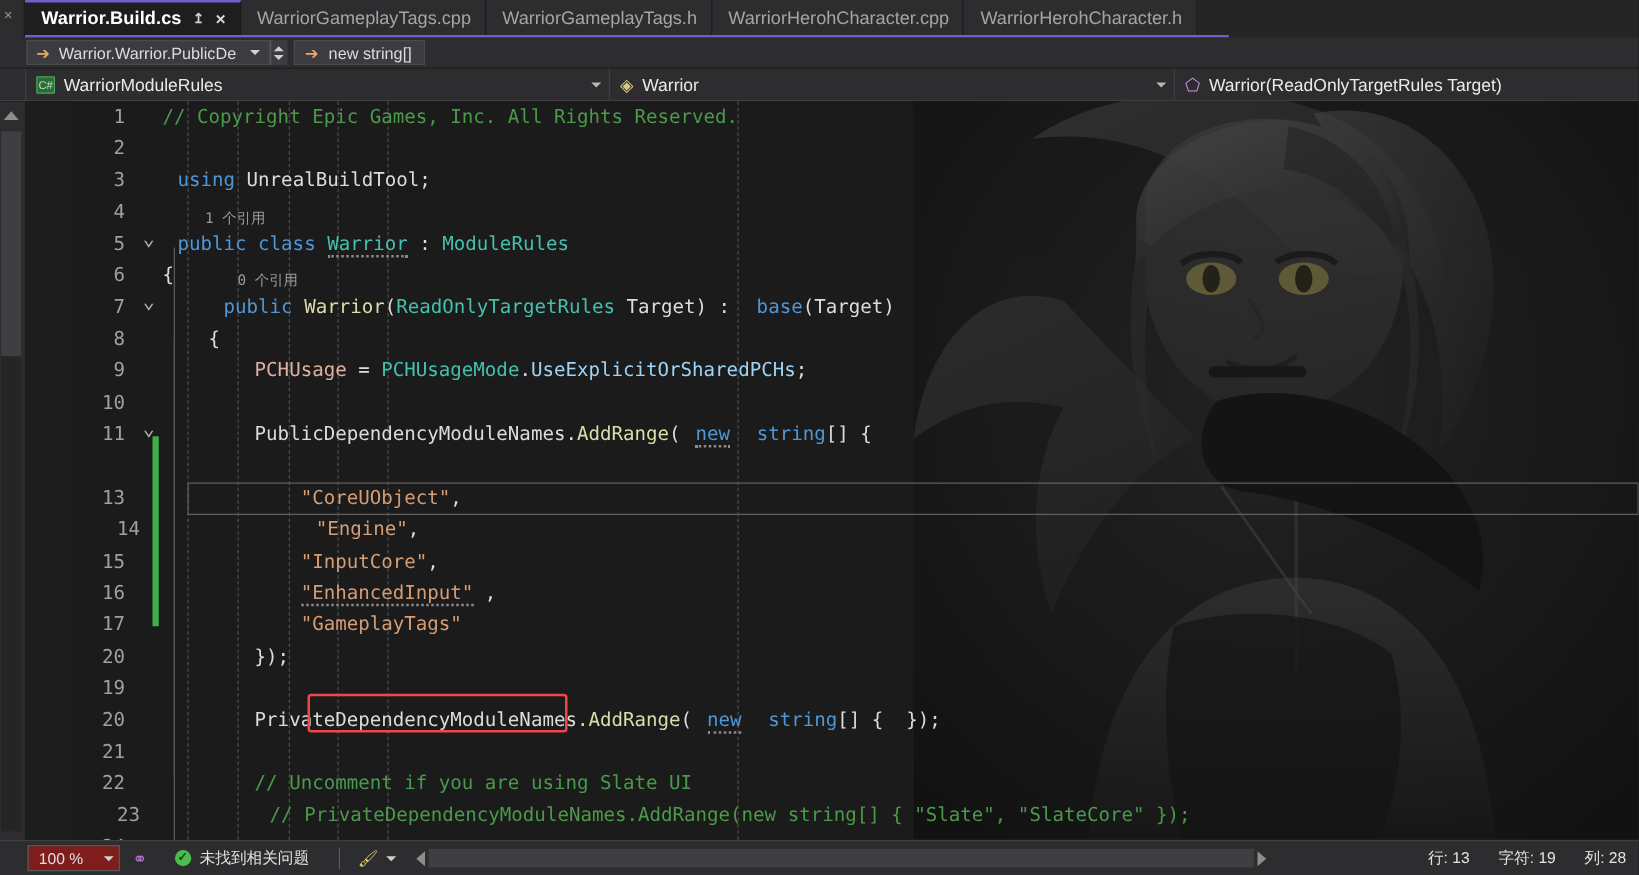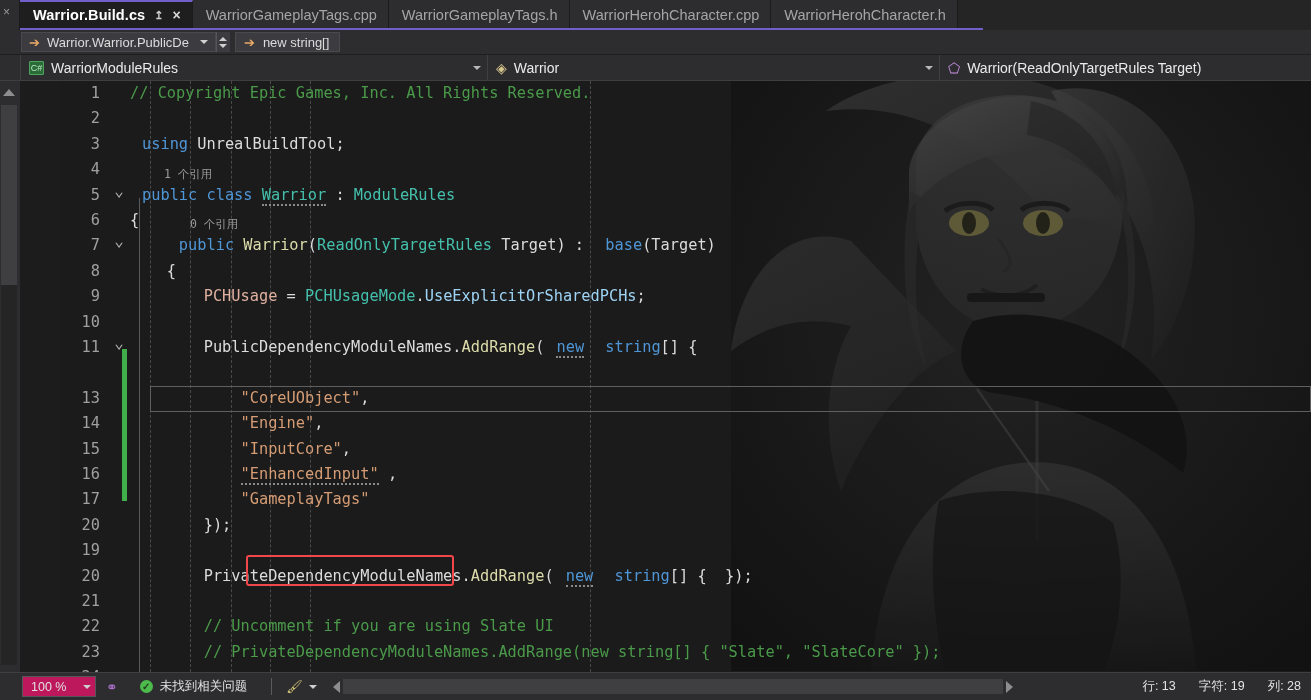--- a/index.html
+++ b/index.html
@@ -215,21 +215,21 @@
   .c-punc   { color:#dcdcdc; }
   .u-squig  { border-bottom:2px dotted #8a8a8a; }
 
   
   .statusbar{
     position:absolute; left:0; top:672px; width:1311px; height:28px;
     background:#2d2d30; display:flex; align-items:center;
     border-top:1px solid #3f3f41;
   }
   .sb-zoom{
-    margin-left:22px; width:74px; height:21px; background:#be185d;
+    margin-left:22px; width:74px; height:21px; background:#7f1d1d;
     border:1px solid #56565a; display:flex; align-items:center;
     padding:0 4px 0 8px; color:#e0e0e0; font-size:12.5px; gap:6px;
   }
   .sb-zoom .zcaret{
     margin-left:auto; width:0;height:0;border-left:4px solid transparent;
     border-right:4px solid transparent;border-top:4px solid #cfcfcf;
   }
   .sb-icon-magic{ margin-left:10px; font-size:14px; color:#b072d0; line-height:1; }
   .sb-ok{
     margin-left:22px; display:flex; align-items:center; gap:7px;
@@ -470,21 +470,21 @@
         <div class="ln" style="top: 254px;">
           <div class="lnum">11</div>
           <div class="fold"><span class="chev" style="font-size: 16px; position: relative; top: -4px;">⌄</span></div>
           <div class="codetext"><span class="c-plain">        PublicDependencyModuleNames</span><span class="c-punc">.</span><span class="c-method">AddRange</span><span class="c-punc">(</span><span class="c-keyword u-squig">new</span><span class="c-punc"> </span><span class="c-keyword">string</span><span class="c-punc">[] {</span></div>
         </div>
         <div class="ln" style="top: 304.8px;">
           <div class="lnum">13</div>
           <div class="fold"></div>
           <div class="codetext"><span class="c-punc">            </span><span class="c-string">"CoreUObject"</span><span class="c-punc">,</span></div>
         </div>
-        <div class="ln" style="top: 330.2px;">
+        <div class="ln" style="top: 330.2px; padding-left: 12px;">
           <div class="lnum">14</div>
           <div class="fold"></div>
           <div class="codetext"><span class="c-punc">            </span><span class="c-string">"Engine"</span><span class="c-punc">,</span></div>
         </div>
         <div class="ln" style="top: 355.6px;">
           <div class="lnum">15</div>
           <div class="fold"></div>
           <div class="codetext"><span class="c-punc">            </span><span class="c-string">"InputCore"</span><span class="c-punc">,</span></div>
         </div>
         <div class="ln" style="top: 381px;">
@@ -515,21 +515,21 @@
         <div class="ln" style="top: 508px;">
           <div class="lnum">21</div>
           <div class="fold"></div>
           <div class="codetext"></div>
         </div>
         <div class="ln" style="top: 533.4px;">
           <div class="lnum">22</div>
           <div class="fold"></div>
           <div class="codetext"><span class="c-comment">        // Uncomment if you are using Slate UI</span></div>
         </div>
-        <div class="ln" style="top: 558.8px;">
+        <div class="ln" style="top: 558.8px; padding-left: 12px;">
           <div class="lnum">23</div>
           <div class="fold"></div>
           <div class="codetext"><span class="c-comment">        // PrivateDependencyModuleNames.AddRange(new string[] { "Slate", "SlateCore" });</span></div>
         </div>
         <div class="ln" style="top: 584.2px;">
           <div class="lnum">24</div>
           <div class="fold"></div>
           <div class="codetext"></div>
         </div>
       </div>

